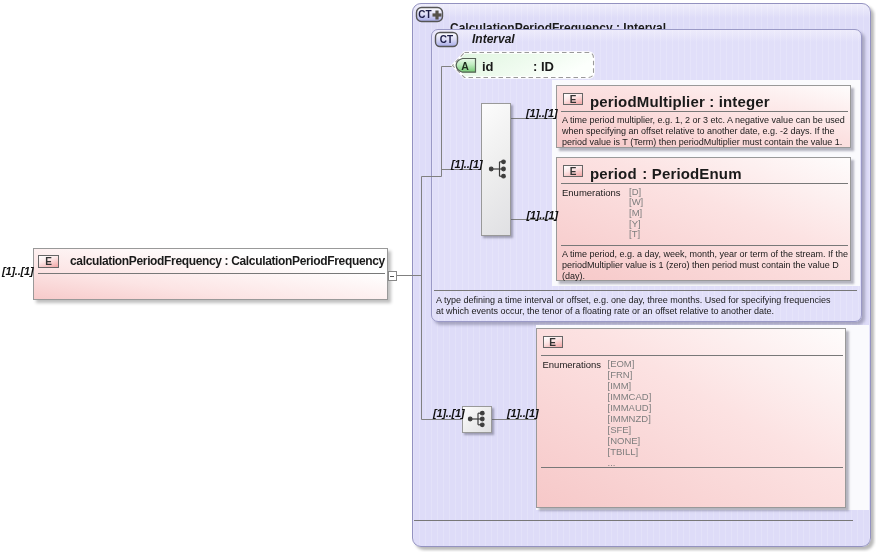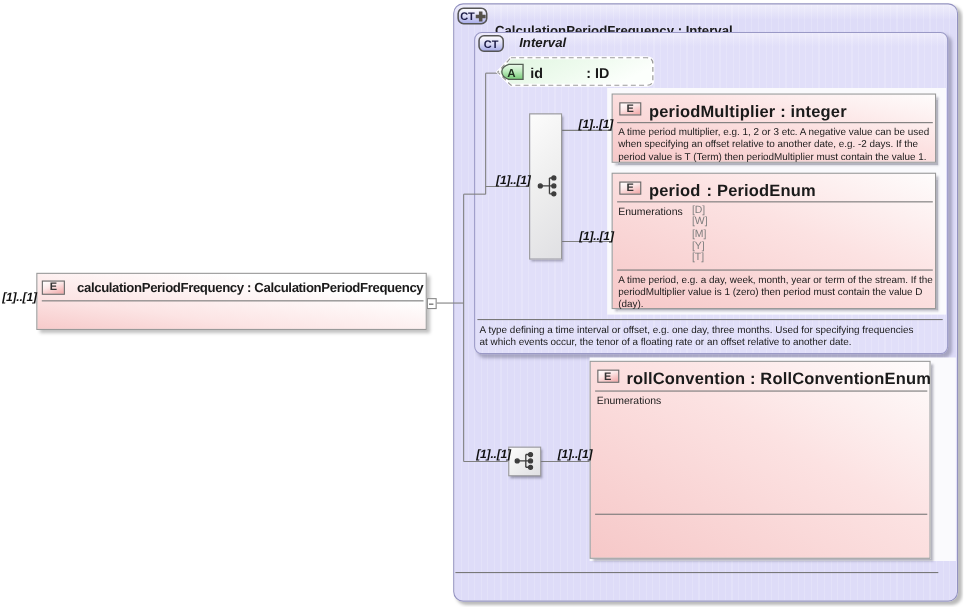--- a/index.html
+++ b/index.html
@@ -162,23 +162,23 @@
     <div class="ptitle abs" style="left:33px;top:7px;"><span style="display:inline-block;min-width:48px;">period</span> : PeriodEnum</div>
     <div class="sep" style="left:4px;top:25px;width:287px;"></div>
     <div class="enumlab abs" style="left:5px;top:29px;">Enumerations</div>
     <div class="enumvals abs" style="left:72px;top:29px;line-height:10.7px;">[D]<br>[W]<br>[M]<br>[Y]<br>[T]</div>
     <div class="sep" style="left:4px;top:87px;width:287px;"></div>
     <div class="desc" style="left:5px;top:91px;width:288px;">A time period, e.g. a day, week, month, year or term of the stream. If the periodMultiplier value is 1 (zero) then period must contain the value D (day).</div>
   </div>
 
   <div class="abs pinkbox" style="left:535.5px;top:328px;width:310px;height:180px;">
     <div class="ebadge" style="left:6px;top:7px;">E</div>
-    <div class="ptitle abs" style="left:33px;top:7px;"><span style="display:inline-block;min-width:51px;">rollConvention</span> : RollConventionEnum</div>
     <div class="sep" style="left:4px;top:26px;width:302px;"></div>
     <div class="enumlab abs" style="left:6px;top:30px;">Enumerations</div>
+    <div class="enumvals abs" style="left:71px;top:28.5px;line-height:11px;">[EOM]<br>[FRN]<br>[IMM]<br>[IMMCAD]<br>[IMMAUD]<br>[IMMNZD]<br>[SFE]<br>[NONE]<br>[TBILL]<br>...</div>
     <div class="sep" style="left:4px;top:138px;width:302px;"></div>
   </div>
 
   <div class="abs" style="left:33px;top:248px;width:355px;height:52px;border:1px solid #999;
     background:linear-gradient(to bottom left,#ffffff 25%,#fce4e4 70%,#f7caca 100%);
     box-shadow:3px 3px 3px rgba(0,0,0,0.25);">
     <div class="ebadge" style="left:4px;top:6px;width:21px;height:13px;line-height:12px;">E</div>
     <div class="boxtitle abs" style="left:36px;top:5px;letter-spacing:-0.35px;">calculationPeriodFrequency : CalculationPeriodFrequency</div>
     <div class="sep" style="left:4px;top:24px;width:347px;"></div>
   </div>

